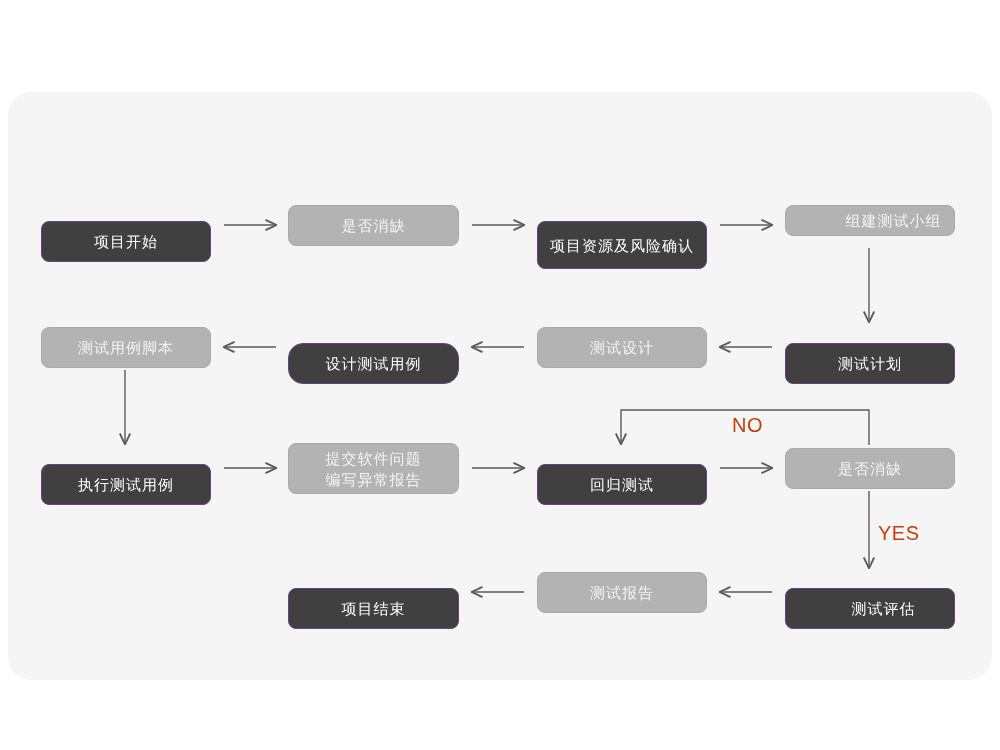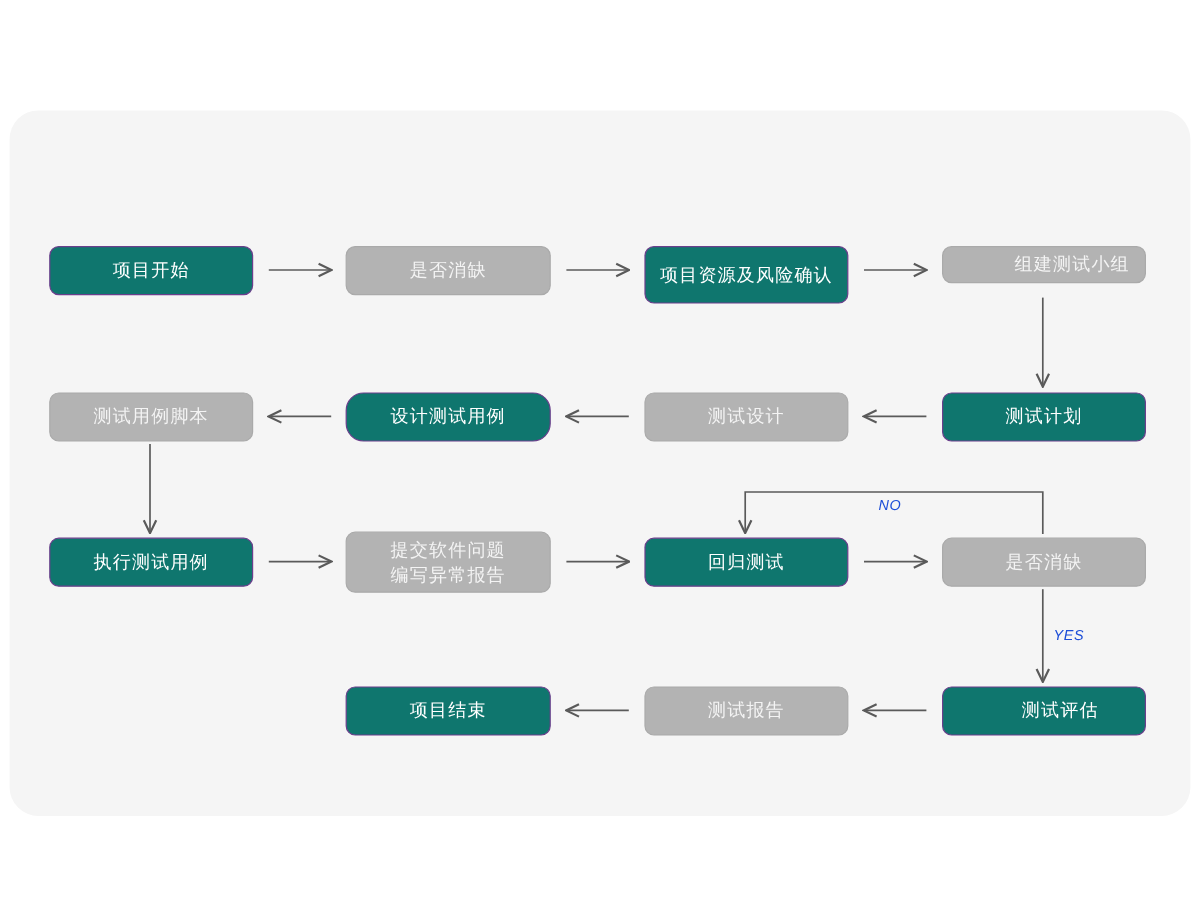--- a/index.html
+++ b/index.html
@@ -48,44 +48,44 @@
     align-items: center;
     justify-content: center;
     text-align: center;
     font-size: 15px;
     line-height: 21px;
     letter-spacing: 1px;
     white-space: pre-line;
     user-select: none;
   }
   .node.purple {
-    background: #0f766e;
+    background: #404040;
     color: #ffffff;
     border: 1px solid #6a3f8c;
+    margin-top: 16px;
   }
   .node.gray {
     background: #b3b3b3;
     color: #f4f4f4;
     border: 1px solid #aaaaaa;
   }
   .conn {
     position: absolute;
     pointer-events: none;
   }
   .conn svg {
     display: block;
     overflow: visible;
   }
   .edge-label {
     position: absolute;
-    font-size: 12px;
-    color: #1d4ed8;
+    font-size: 20px;
+    color: #c2410c;
     letter-spacing: 0.5px;
     user-select: none;
-    font-style: italic;
   }
 </style>
 </head>
 <body>
 
 <div id="canvas">
 
   <div id="card"></div>
 
 

